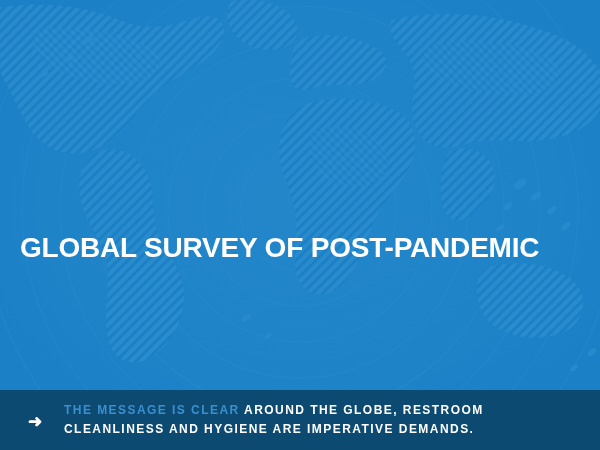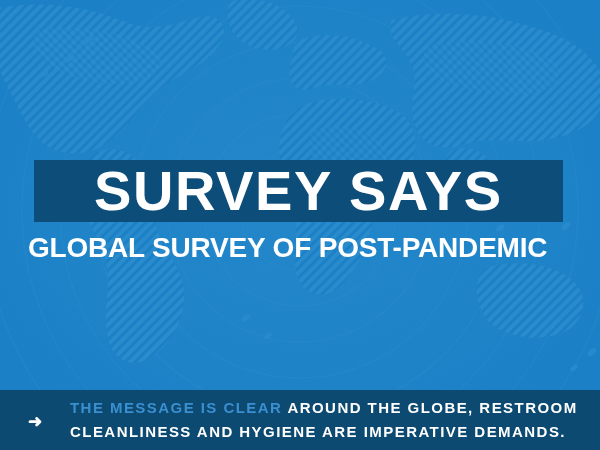--- a/index.html
+++ b/index.html
@@ -40,21 +40,21 @@
     font-weight:bold;
     letter-spacing:1.5px;
     line-height:1;
     white-space:nowrap;
     transform:scaleX(1.02);
   }
 
   
   .subtitle {
     position:absolute;
-    left:28px; top:231px;
+    left:20px; top:231px;
     width:540px;
     z-index:5;
   }
   .subtitle .sub-line {
     color:#ffffff;
     font-size:28px;
     font-weight:bold;
     letter-spacing:-0.2px;
     line-height:1.19;
     white-space:nowrap;
@@ -76,23 +76,23 @@
     margin-left:28px;
     color:#ffffff;
     font-size:17px;
     font-weight:bold;
     line-height:1;
     text-align:left;
     padding-top:3px;
   }
   .message-bar .message-text {
     flex:1 1 auto;
-    margin-left:12px;
+    margin-left:6px;
     padding-right:14px;
-    font-size:15px;
+    font-size:12px;
     font-weight:bold;
     letter-spacing:1.45px;
     line-height:1.62;
     color:#ffffff;
   }
   .message-bar .highlight { color:#3a8fd0; }
 </style>
 </head>
 <body>
 
@@ -197,23 +197,20 @@
         <line x1="0" y1="450" x2="300" y2="-60"></line>
         <line x1="20" y1="450" x2="320" y2="-60"></line>
         <line x1="300" y1="470" x2="600" y2="-40"></line>
         <line x1="320" y1="470" x2="620" y2="-40"></line>
         <line x1="340" y1="470" x2="640" y2="-40"></line>
         <line x1="360" y1="470" x2="660" y2="-40"></line>
       </g>
     </g>
   </svg>
 
-  <div class="title-banner">
-    <span class="title-text">SURVEY SAYS</span>
-  </div>
 
   <div class="subtitle">
     <div class="sub-line">GLOBAL SURVEY OF POST-PANDEMIC</div>
   </div>
 
   <div class="message-bar">
     <span class="arrow-icon">➜</span>
     <div class="message-text">
       <span class="highlight">THE MESSAGE IS CLEAR</span><span> AROUND THE GLOBE, RESTROOM CLEANLINESS AND HYGIENE ARE IMPERATIVE DEMANDS.</span>
     </div>

